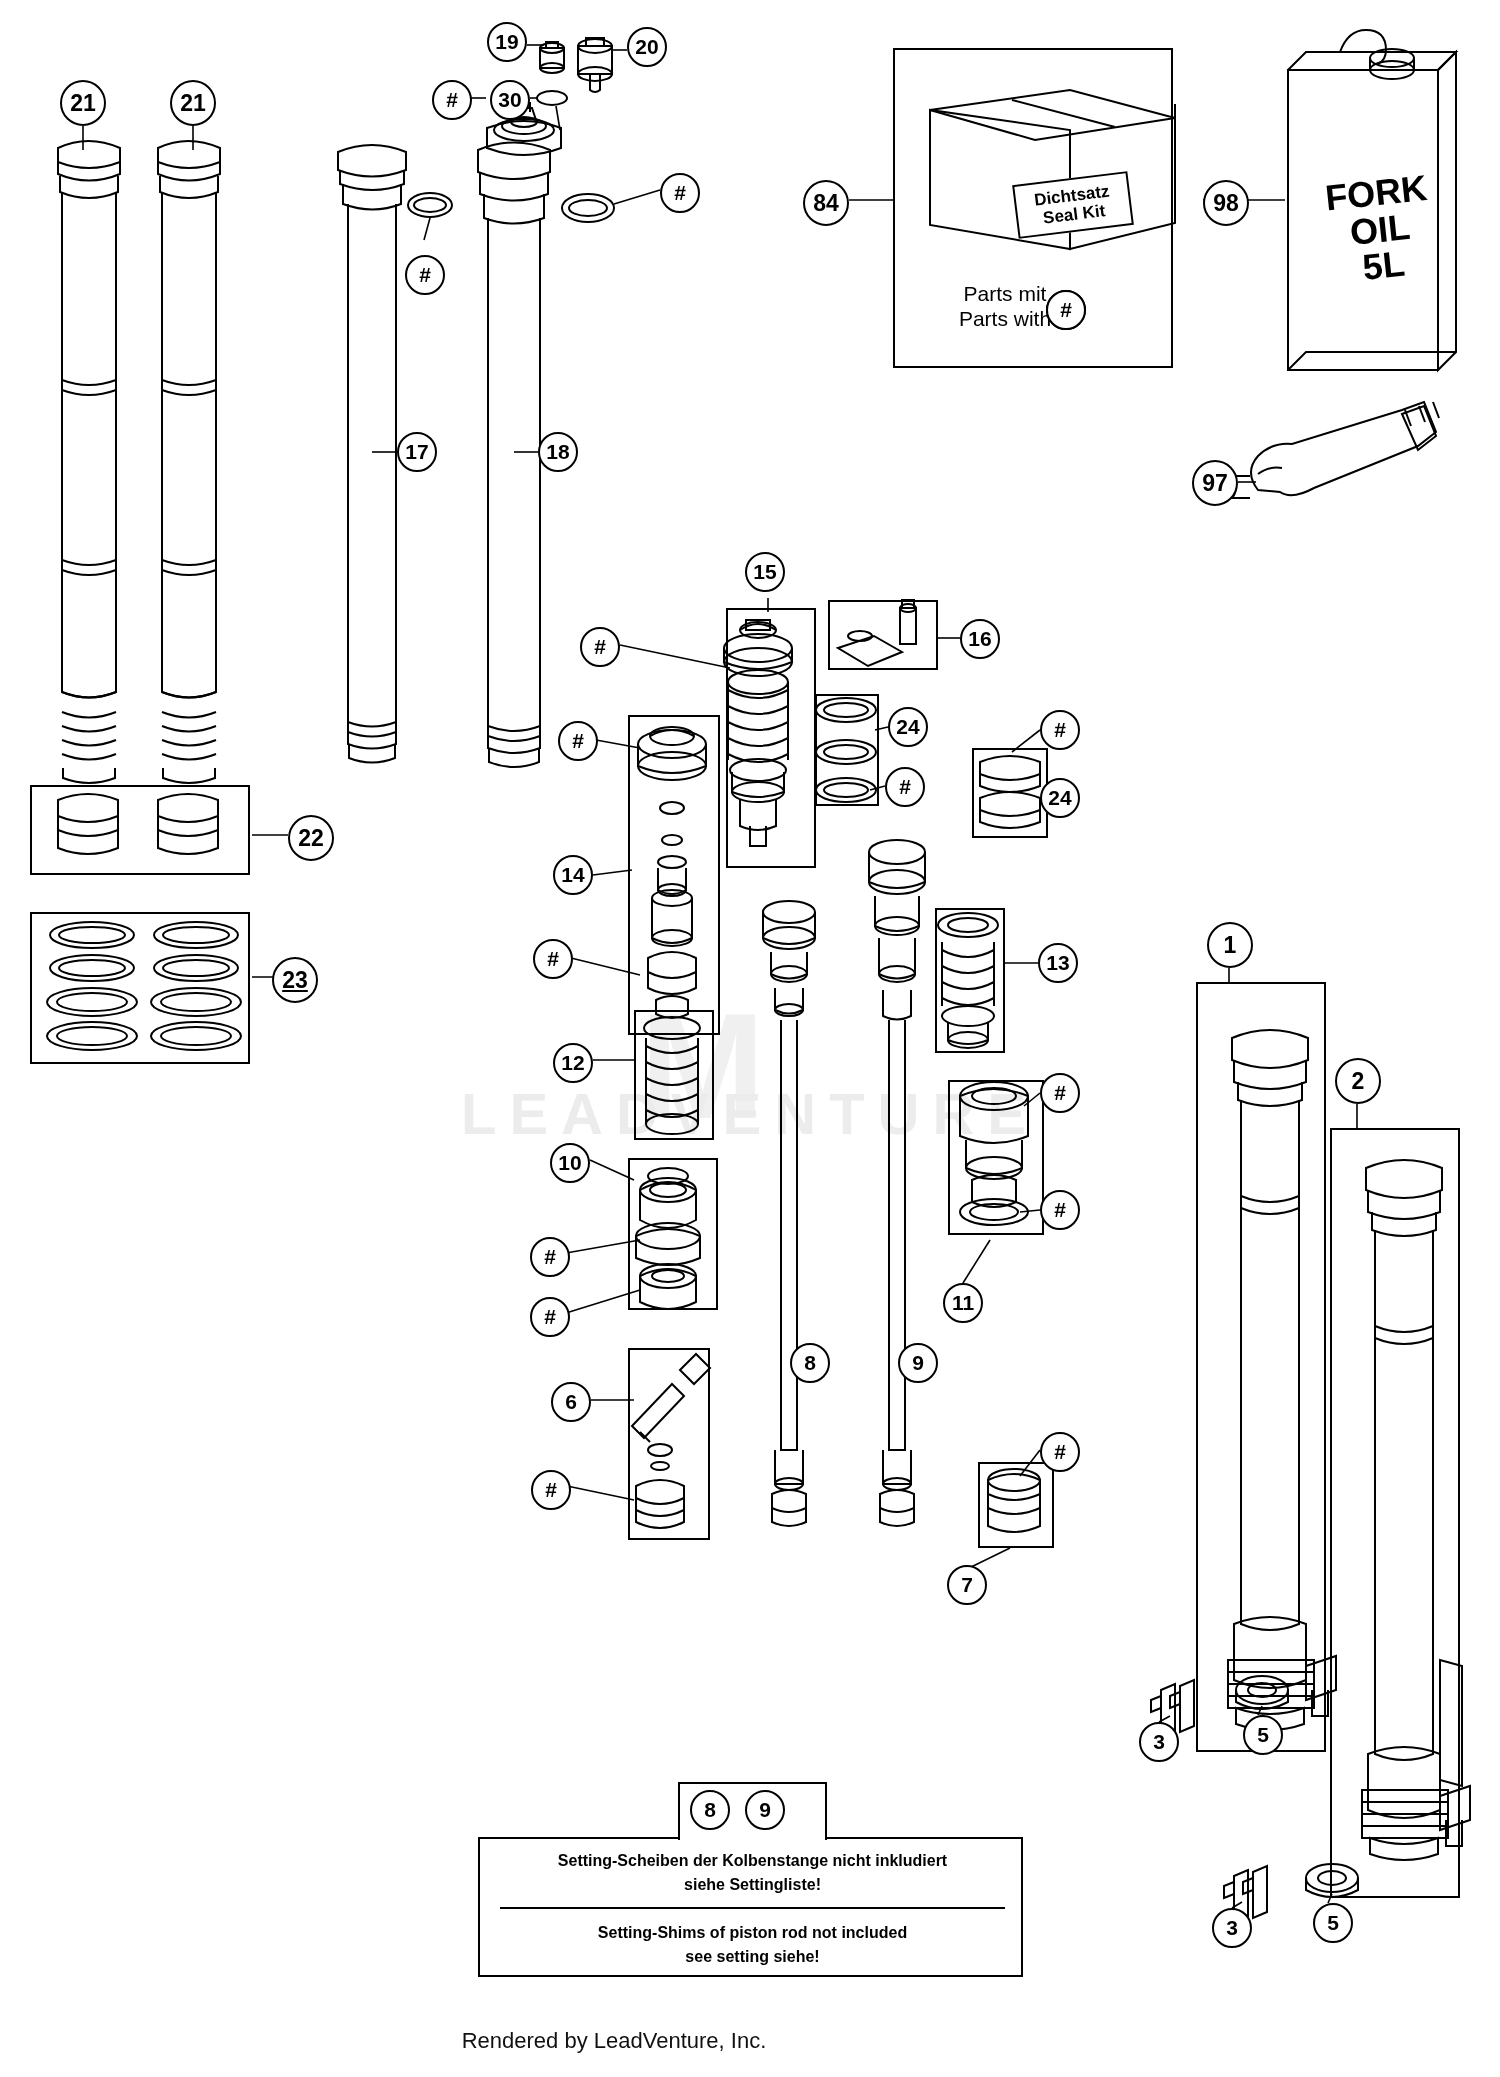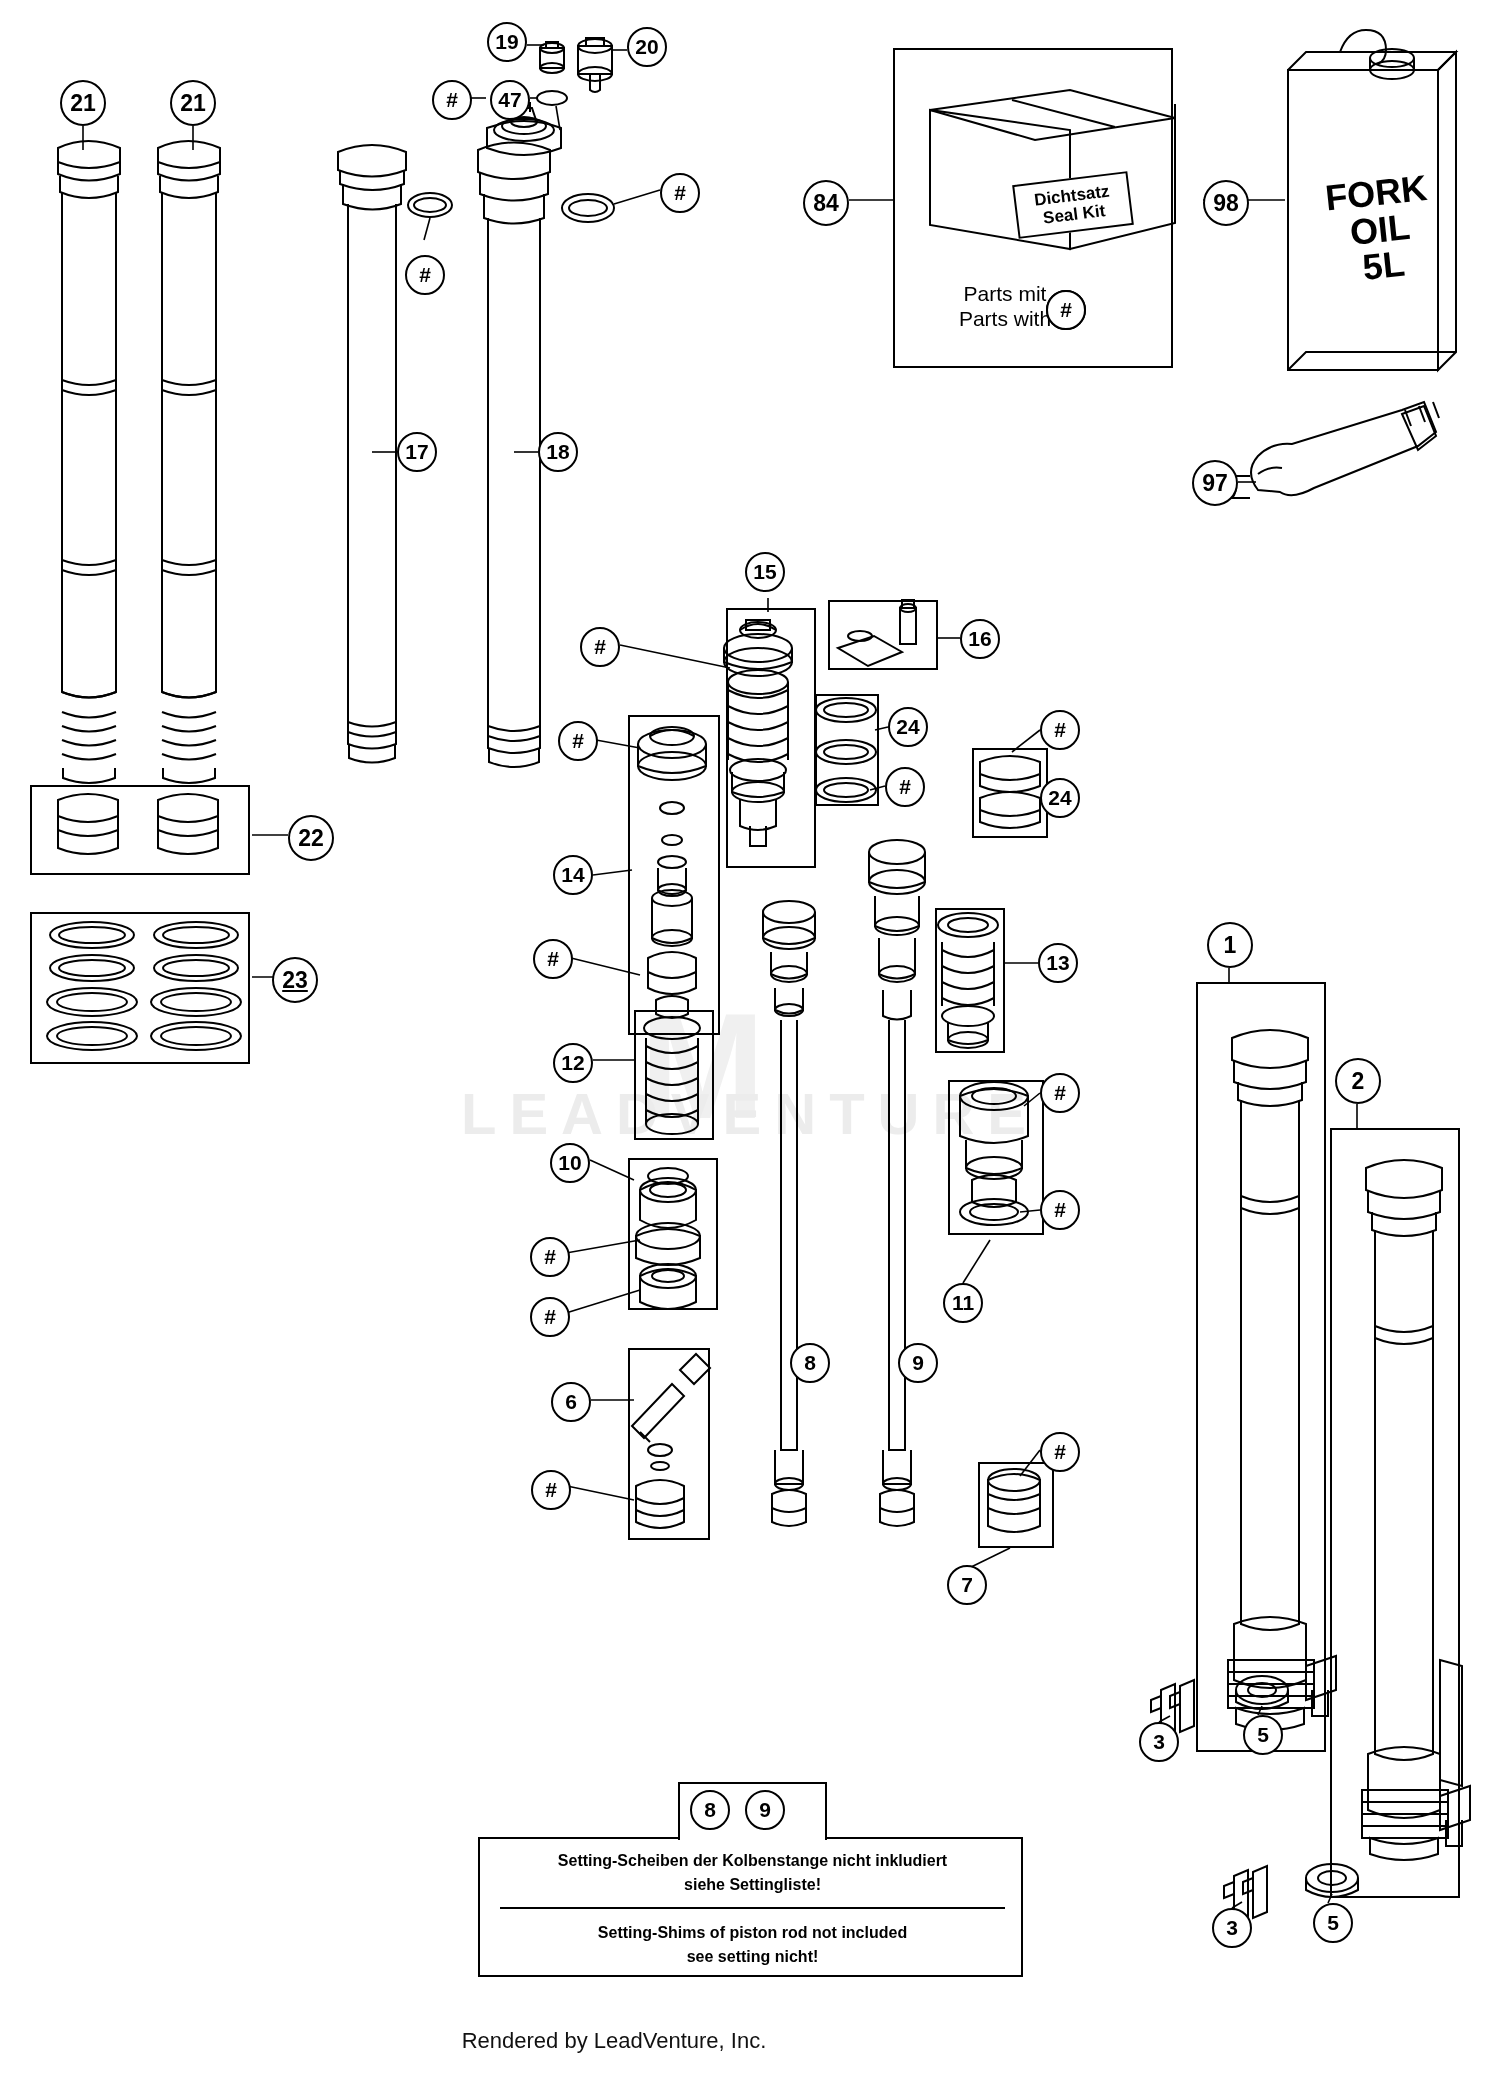--- a/index.html
+++ b/index.html
@@ -611,21 +611,21 @@
   <div class="bubble sz-lg" style="left:170px; top:80px;">
       <span>21</span>
     </div>
   <div class="bubble sz-md" style="left:487px; top:22px;">
       <span>19</span>
     </div>
   <div class="bubble sz-md" style="left:627px; top:27px;">
       <span>20</span>
     </div>
   <div class="bubble sz-md" style="left:490px; top:80px;">
-      <span>47</span>
+      <span>30</span>
     </div>
   <div class="bubble sz-md" style="left:432px; top:80px;">
       <span>#</span>
     </div>
   <div class="bubble sz-md" style="left:405px; top:255px;">
       <span>#</span>
     </div>
   <div class="bubble sz-md" style="left:660px; top:173px;">
       <span>#</span>
     </div>
@@ -768,18 +768,18 @@
     <div>OIL</div>
     <div>5L</div>
   </div>
 
   <div id="note-tab"></div>
   <div id="note-box">
     <div class="note-line" style="top:12px;">Setting-Scheiben der Kolbenstange nicht inkludiert</div>
     <div class="note-line" style="top:36px;">siehe Settingliste!</div>
     <div id="note-div"></div>
     <div class="note-line" style="top:84px;">Setting-Shims of piston rod not included</div>
-    <div class="note-line" style="top:108px;">see setting nicht!</div>
+    <div class="note-line" style="top:108px;">see setting siehe!</div>
   </div>
 
   <div id="footer">Rendered by LeadVenture, Inc.</div>
 
 </div>
 
 </body></html>

